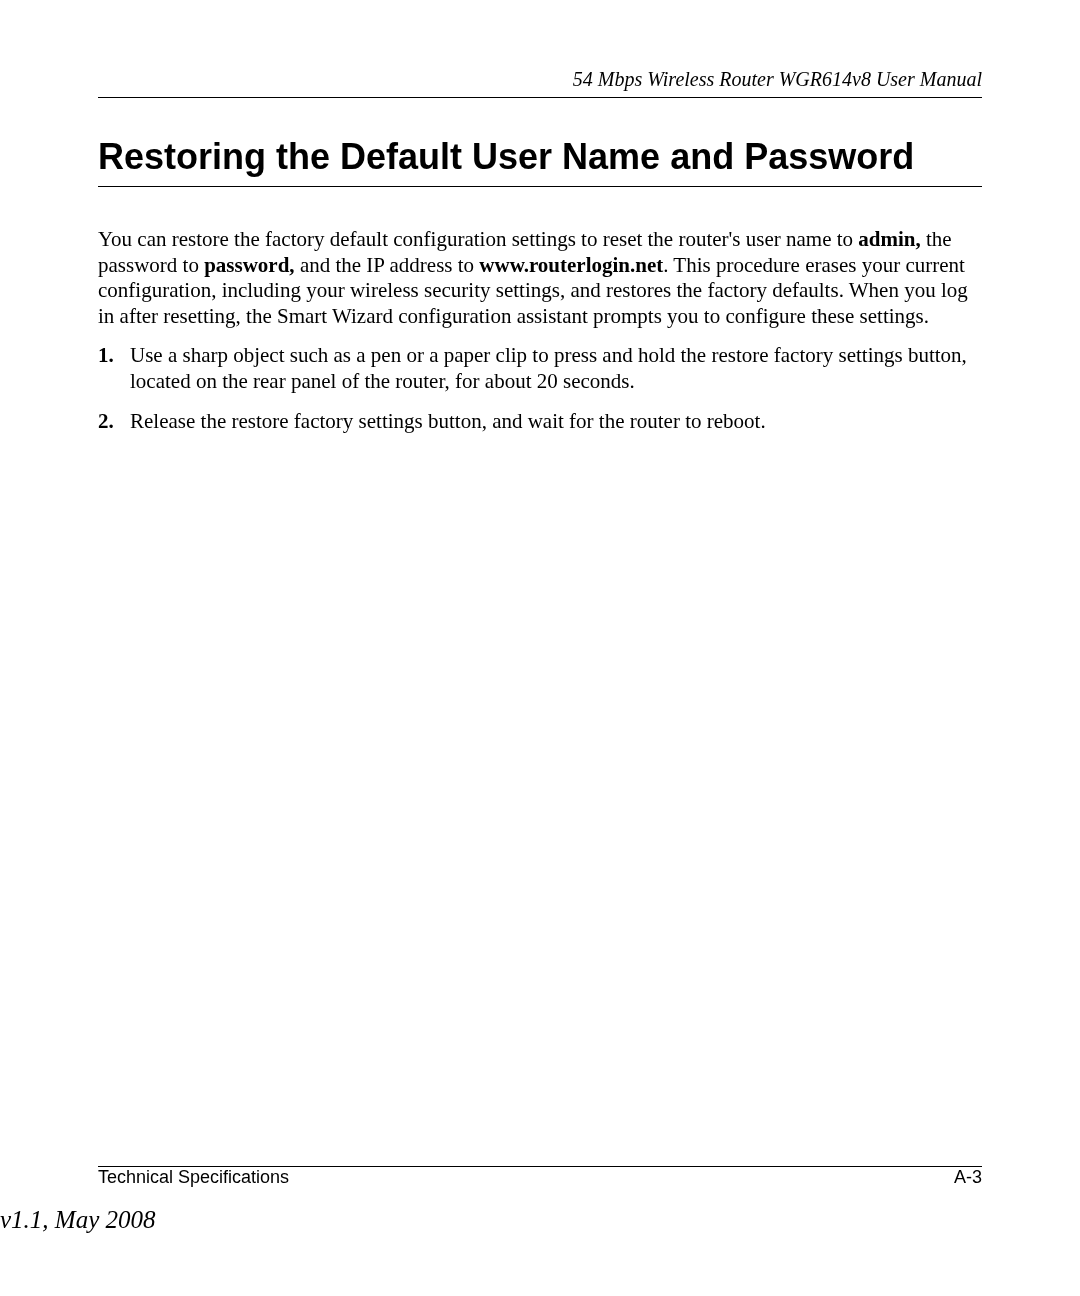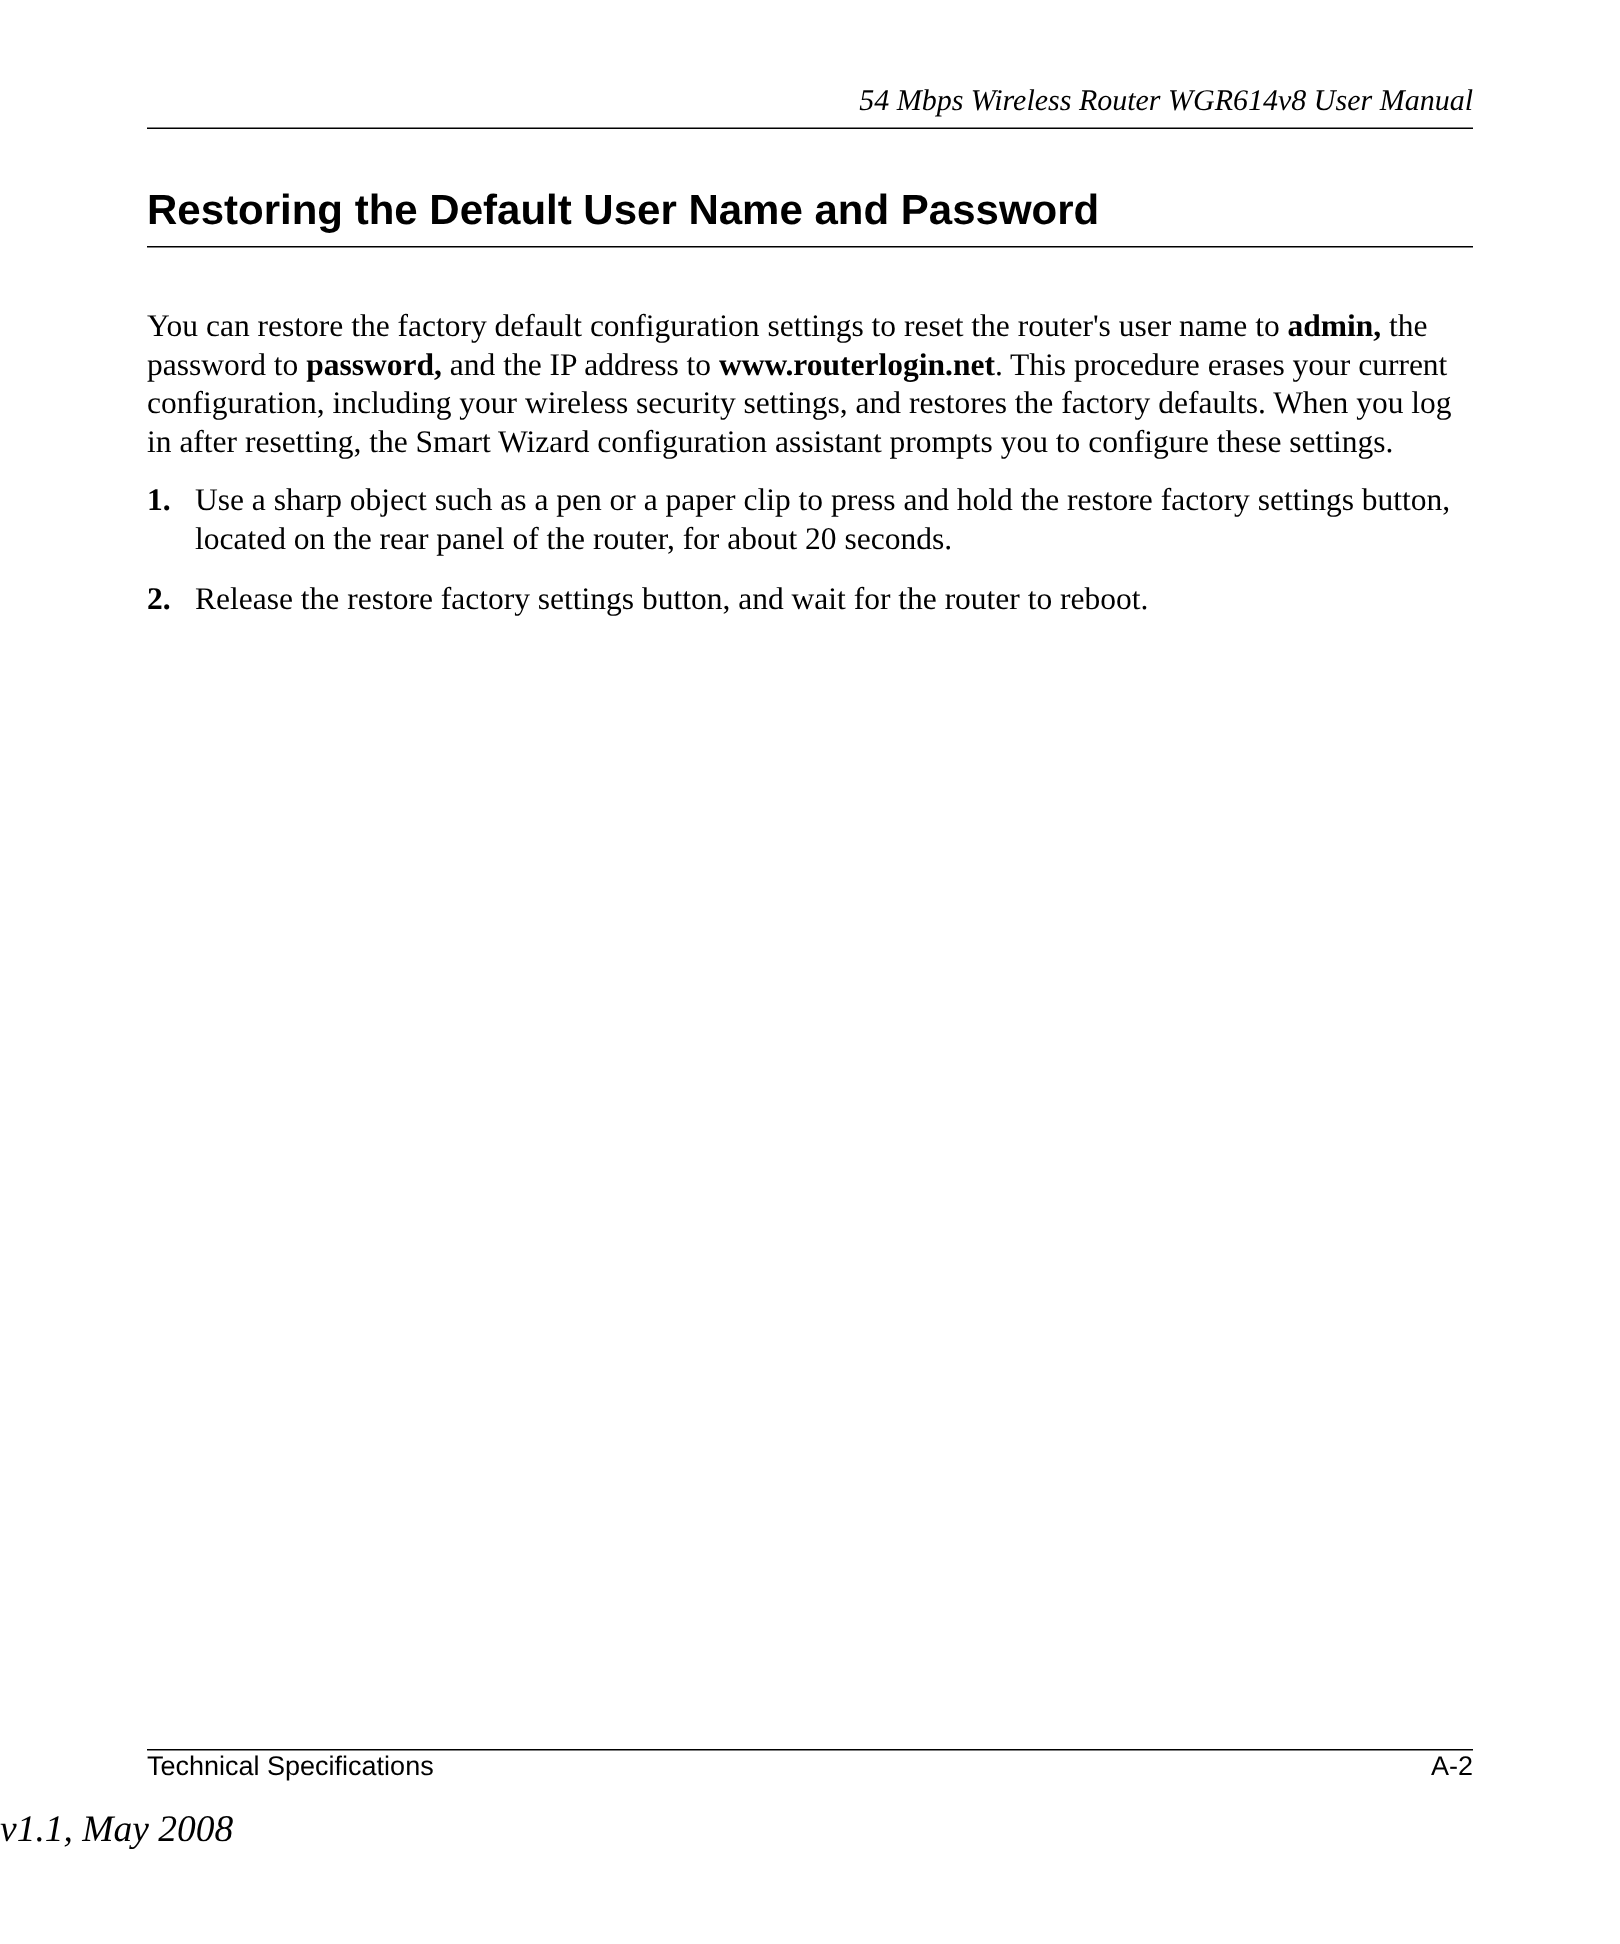--- a/index.html
+++ b/index.html
@@ -20,25 +20,26 @@
       height: 100%;
       position: relative;
     }
     .header-title {
       font-style: italic;
       font-size: 20px;
       text-align: right;
       padding-bottom: 6px;
       border-bottom: 1.5px solid #000;
       margin-bottom: 38px;
+      margin-top: 12px;
     }
     .section-heading {
       font-family: Arial, Helvetica, sans-serif;
       font-weight: bold;
-      font-size: 28px;
+      font-size: 36px;
       padding-bottom: 8px;
       border-bottom: 1.5px solid #000;
       margin-bottom: 40px;
     }
     .body-para {
       font-size: 21px;
       line-height: 1.22;
       margin-bottom: 14px;
     }
     .bold {
@@ -111,18 +112,18 @@
     <li class="list-item">
       <span>Use a sharp object such as a pen or a paper clip to press and hold the restore factory settings button, located on the rear panel of the router, for about 20 seconds.</span>
     </li>
     <li class="list-item">
       <span>Release the restore factory settings button, and wait for the router to reboot.</span>
     </li>
   </ol>
 
   <div class="footer">
     <span>Technical Specifications</span>
-    <span>A-2</span>
+    <span>A-3</span>
   </div>
 
   <div class="version">v1.1, May 2008</div>
 
 </div>
 
 </body></html>

